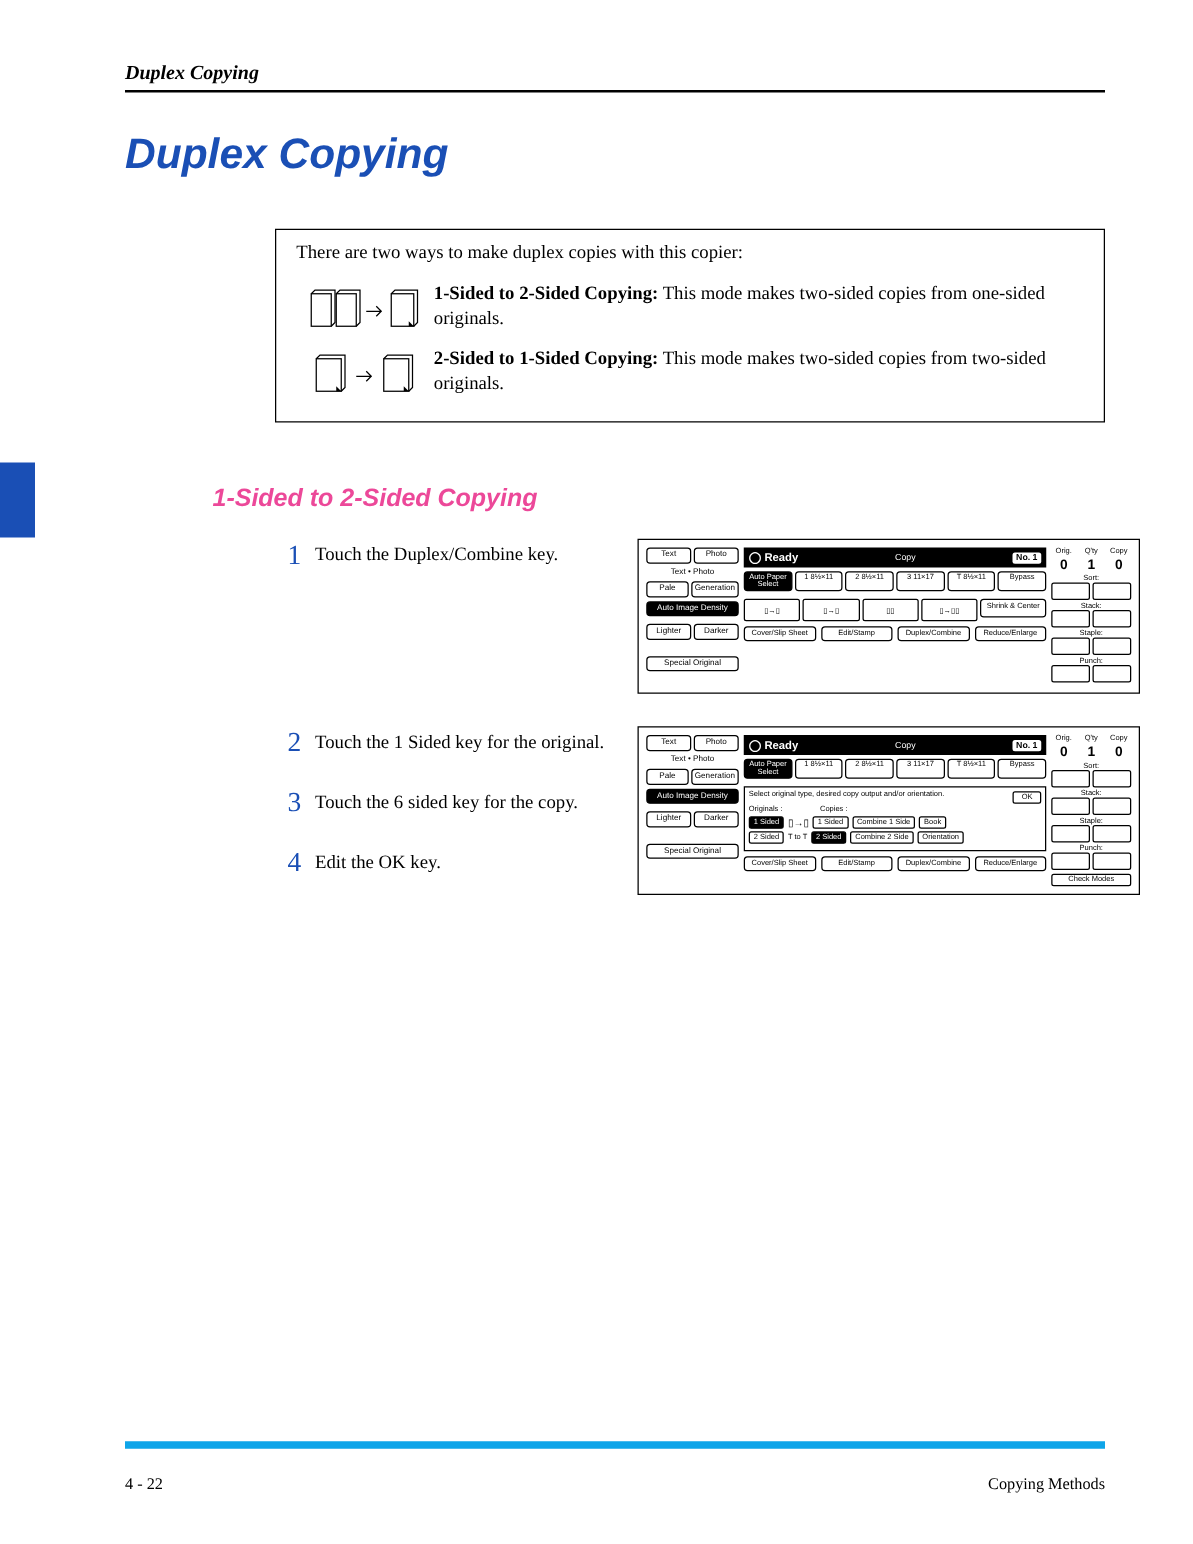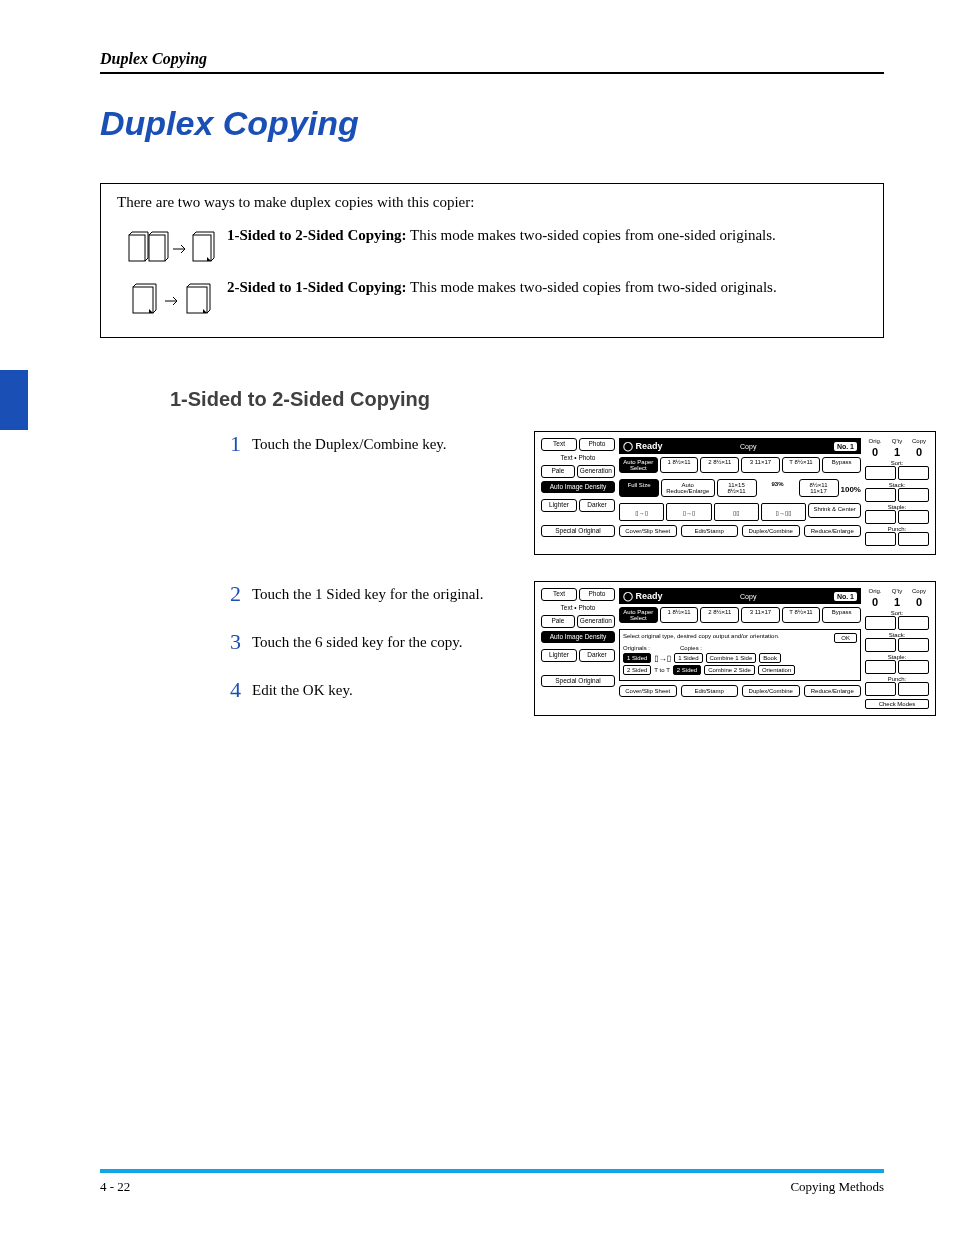--- a/index.html
+++ b/index.html
@@ -30,20 +30,21 @@
   .main-title {
     color: #1a4fb5;
     font-style: italic;
     font-weight: bold;
     font-size: 34px;
     font-family: Arial, sans-serif;
     margin: 30px 0 40px 0;
   }
   .intro-box {
     border: 1px solid #000;
+    margin-left: 120px;
     padding: 10px 16px 16px 16px;
   }
   .intro-line {
     font-size: 15px;
     margin-bottom: 14px;
   }
   .mode-row {
     display: flex;
     align-items: flex-start;
     margin-top: 8px;
@@ -56,21 +57,22 @@
     align-items: center;
     margin-top: 4px;
   }
   .mode-text {
     flex: 1;
     font-size: 15px;
     line-height: 1.35;
   }
   .mode-text .bold { font-weight: bold; }
   .section-title {
-    color: #404040;
+    color: #ec4899;
+    font-style: italic;
     font-weight: bold;
     font-size: 20px;
     font-family: Arial, sans-serif;
     margin: 50px 0 20px 70px;
   }
   .step-block {
     display: flex;
     margin-left: 130px;
     margin-bottom: 26px;
     align-items: flex-start;
@@ -89,21 +91,20 @@
     width: 22px;
     flex: 0 0 22px;
   }
   .step-text {
     font-size: 15px;
     line-height: 1.35;
     padding-top: 3px;
   }
   .step-right {
     flex: 1;
-    margin-left: 24px;
   }
   .screen {
     border: 1px solid #000;
     padding: 6px;
     width: 388px;
     background: #fff;
   }
   .screen-inner {
     display: flex;
     gap: 4px;
@@ -157,22 +158,22 @@
   .duplex-panel .hdr { display:flex; justify-content:space-between; margin-bottom:2px; }
   .duplex-panel .ok { border:1px solid #000; border-radius:2px; padding:1px 6px; font-size:6px; }
   .duplex-panel .row { display:flex; align-items:center; gap:3px; margin:2px 0;}
   .duplex-panel .sm { border:1px solid #000; border-radius:2px; padding:1px 3px; font-size:6px; }
   .duplex-panel .sm.dark { background:#000; color:#fff; }
   .footer {
     position: absolute;
     bottom: 40px;
     left: 100px;
     right: 70px;
-    border-top: 4px solid #0ea5e9;
-    padding-top: 6px;
+    border-top: 6px solid #0ea5e9;
+    padding-top: 20px;
     font-size: 13px;
     display: flex;
     justify-content: space-between;
   }
   .side-tab {
     position: absolute;
     left: 0;
     top: 370px;
     width: 28px;
     height: 60px;
@@ -265,28 +266,20 @@
             </div>
             <div class="paper-row">
               <div class="btn dark">Auto Paper Select</div>
               <div class="btn">1 <span>8½×11</span></div>
               <div class="btn">2 <span>8½×11</span></div>
               <div class="btn">3 <span>11×17</span></div>
               <div class="btn">T <span>8½×11</span></div>
               <div class="btn">Bypass</div>
             </div>
             <div class="size-row">
-              <div class="btn dark">Full Size</div>
-              <div class="btn" style="flex:1.4;">Auto Reduce/Enlarge</div>
-              <div class="btn">11×15 8½×11</div>
-              <div class="btn pct" style="border:none;">93%</div>
-              <div class="btn">8½×11 11×17</div>
-              <div class="pct" style="align-self:center;">100%</div>
-            </div>
-            <div class="size-row">
               <div class="icon-row" style="flex:4;">
                 <div class="icell">▯→▯</div>
                 <div class="icell">▯→▯</div>
                 <div class="icell">▯▯</div>
                 <div class="icell">▯→▯▯</div>
               </div>
               <div class="btn" style="flex:1;">Shrink &amp; Center</div>
             </div>
             <div class="bottom-row">
               <div class="btn">Cover/Slip Sheet</div>

